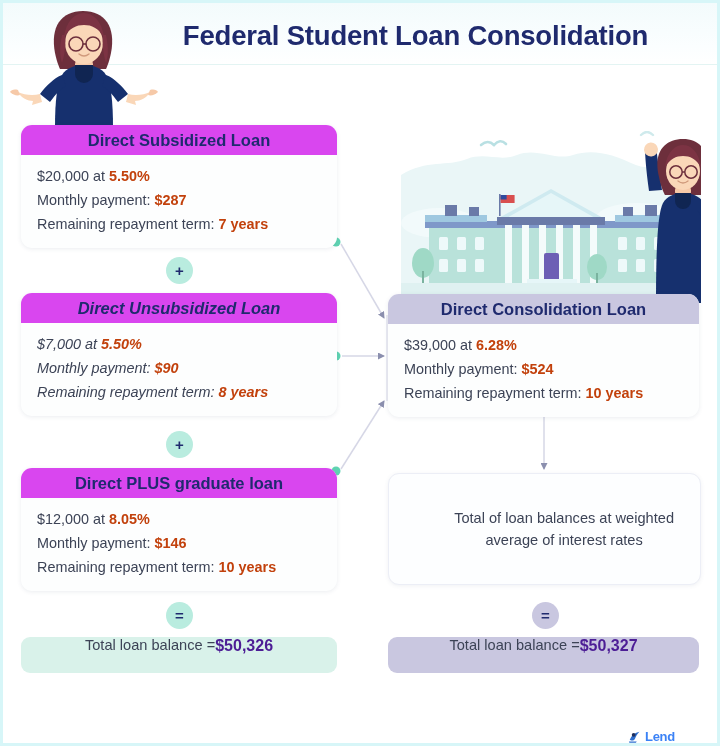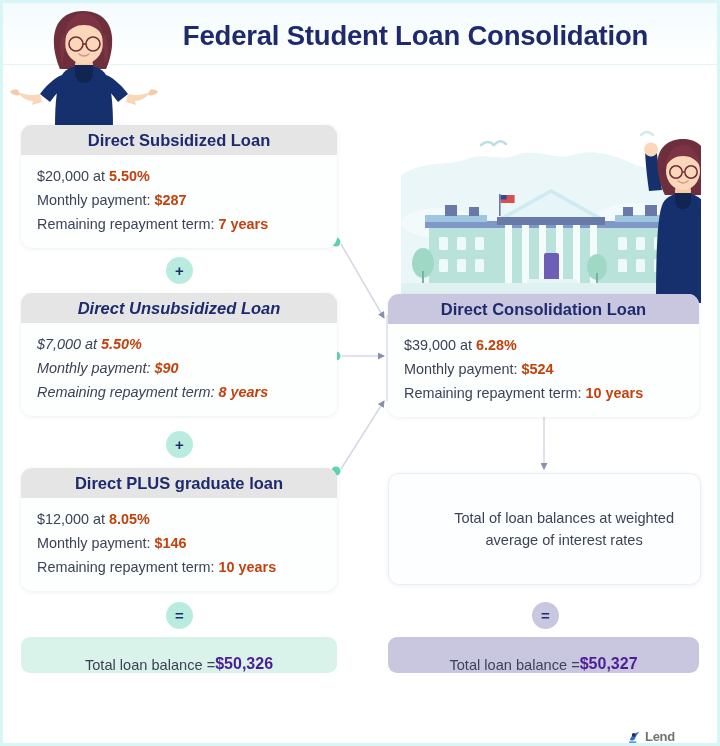--- a/index.html
+++ b/index.html
@@ -23,21 +23,21 @@
   .illus{position:absolute;}
   .illus svg{display:block;}
   #woman-left{left:6px;top:2px;}
   #whitehouse{left:398px;top:128px;}
 
   
   .card{position:absolute;background:#fdfefe;border-radius:11px;
        box-shadow:0 1px 4px rgba(60,80,110,.10);overflow:hidden;}
   .card-head{font-size:16.5px;font-weight:bold;color:#1f2a6e;
        text-align:center;line-height:30px;height:30px;}
-  .head-mint{background:#e5e5e5;}
+  .head-mint{background:#d946ef;}
   .head-lav{background:#c9c7e0;}
   .card-body{padding:11px 16px 13px 16px;}
   .card-body p{margin:0 0 3px 0;font-size:14.4px;color:#3c4356;
        line-height:21px;}
   .card-body p:last-child{margin-bottom:0;}
   .card-body b{color:#c2410c;font-weight:bold;}
 
   #card-sub   {left:18px; top:122px; width:316px;}
   #card-unsub {left:18px; top:290px; width:316px;font-style:italic;}
   #card-plus  {left:18px; top:465px; width:316px;}
@@ -56,34 +56,34 @@
        font-size:15px;font-weight:bold;color:#1f2a6e;line-height:1;}
   .badge-mint{background:#b9ecdf;}
   .badge-lav{background:#c9c7e0;}
   #plus-1{left:163px;top:254px;}
   #plus-2{left:163px;top:428px;}
   #eq-left{left:163px;top:599px;}
   #eq-right{left:529px;top:599px;}
 
   
   .total-bar{position:absolute;height:36px;border-radius:9px;
-       display:flex;align-items:flex-end;justify-content:center;
+       display:flex;align-items:flex-start;justify-content:center;
        font-size:14.6px;color:#3c4356;}
   .total-bar b{color:#4c1d95;font-weight:bold;font-size:16px;}
   #total-left{left:18px;top:634px;width:316px;background:#d9f2ea;}
   #total-right{left:385px;top:634px;width:311px;background:#c9c7e0;}
 
   
   #connectors{position:absolute;left:0;top:0;width:720px;height:746px;
        pointer-events:none;}
 
   
   #logo{position:absolute;left:625px;top:710px;display:flex;align-items:center;gap:3px;}
   #logo .lg-mark{width:14px;height:14px;}
-  #logo .lg-lend{font-size:13px;font-weight:bold;color:#737373;letter-spacing:-.3px;}
+  #logo .lg-lend{font-size:13px;font-weight:bold;color:#3b82f6;letter-spacing:-.3px;}
   #logo .lg-edu{font-size:13px;font-weight:bold;color:#b9bfd0;letter-spacing:-.3px;margin-top:32px;}
 </style>
 </head>
 <body>
 
 <div id="infographic">
 
   <div class="hdr-band"></div>
   <div class="hdr-rule"></div>
   <div class="title">Federal Student Loan Consolidation</div>

